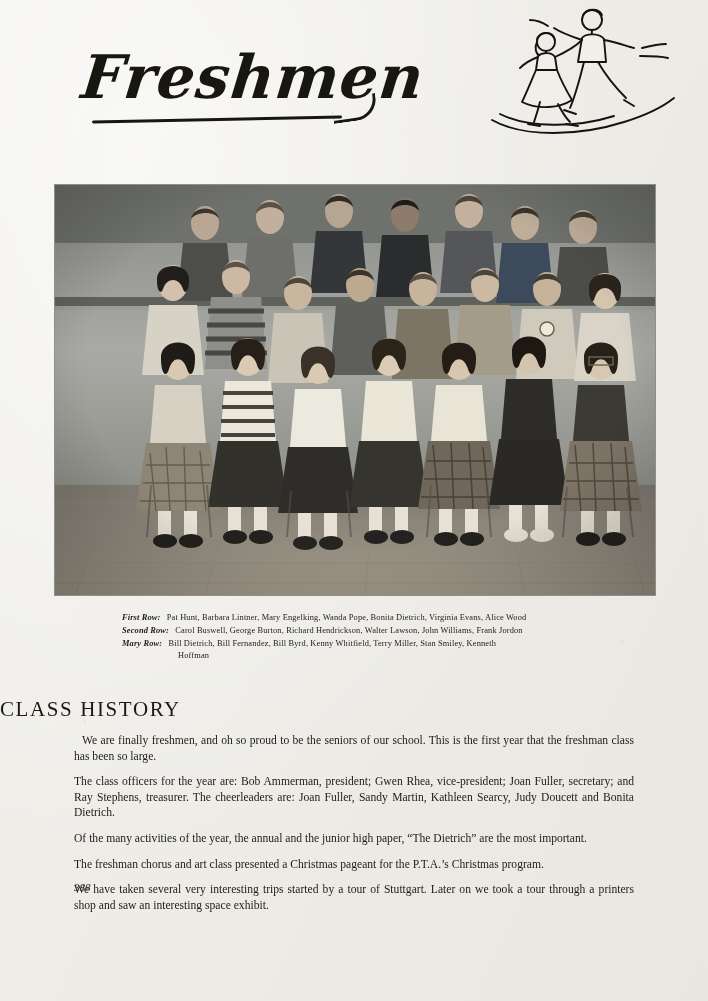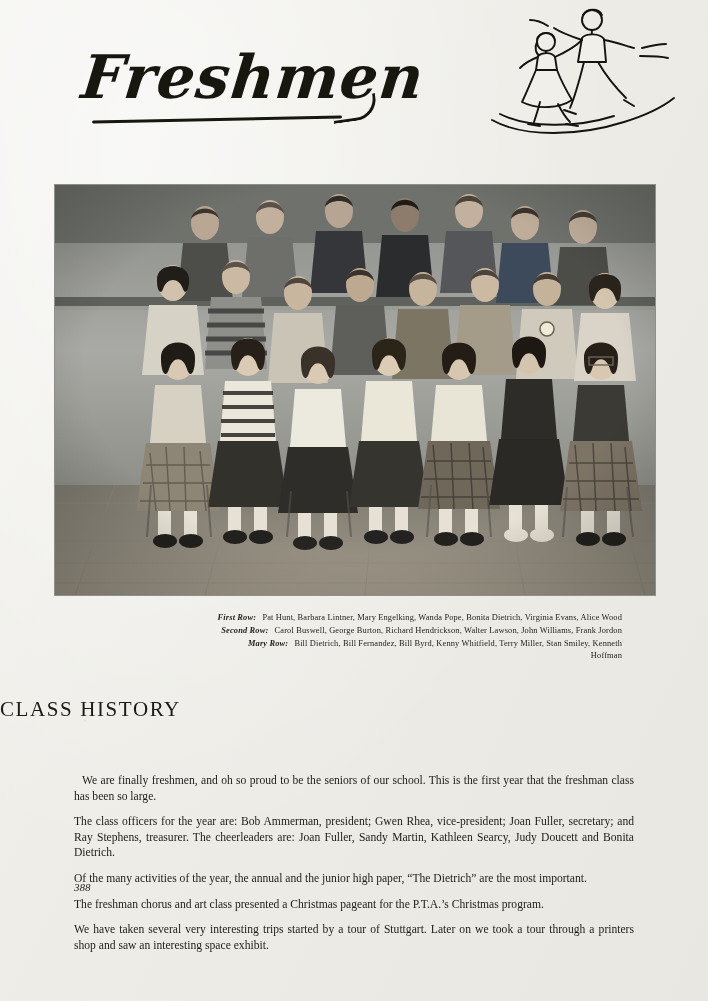--- a/index.html
+++ b/index.html
@@ -86,21 +86,20 @@
     top: 612px;
     width: 500px;
     font-size: 8.4px;
     line-height: 11.6px;
     color: #23221d;
     letter-spacing: 0.15px;
   }
   .caption .row {
     margin-bottom: 1.5px;
     text-indent: 0;
-    text-align: right;
   }
   .caption .rowlabel {
     font-style: italic;
     font-weight: 600;
   }
   .caption .names {
     margin-left: 4px;
   }
   .caption .cont {
     display: block;
@@ -125,21 +124,21 @@
     width: 560px;
     font-size: 11.6px;
     line-height: 15.6px;
     text-align: justify;
     color: #1d1c18;
   }
   .body-text p {
     margin: 0 0 10px 0;
     text-indent: 0;
   }
-  .body-text p:first-child { text-indent: 8px; margin-top: 40px; }
+  .body-text p:first-child { text-indent: 8px; }
 
   .folio {
     position: absolute;
     left: 74px;
     top: 881px;
     font-style: italic;
     font-size: 11px;
     color: #2a2925;
   }
 

